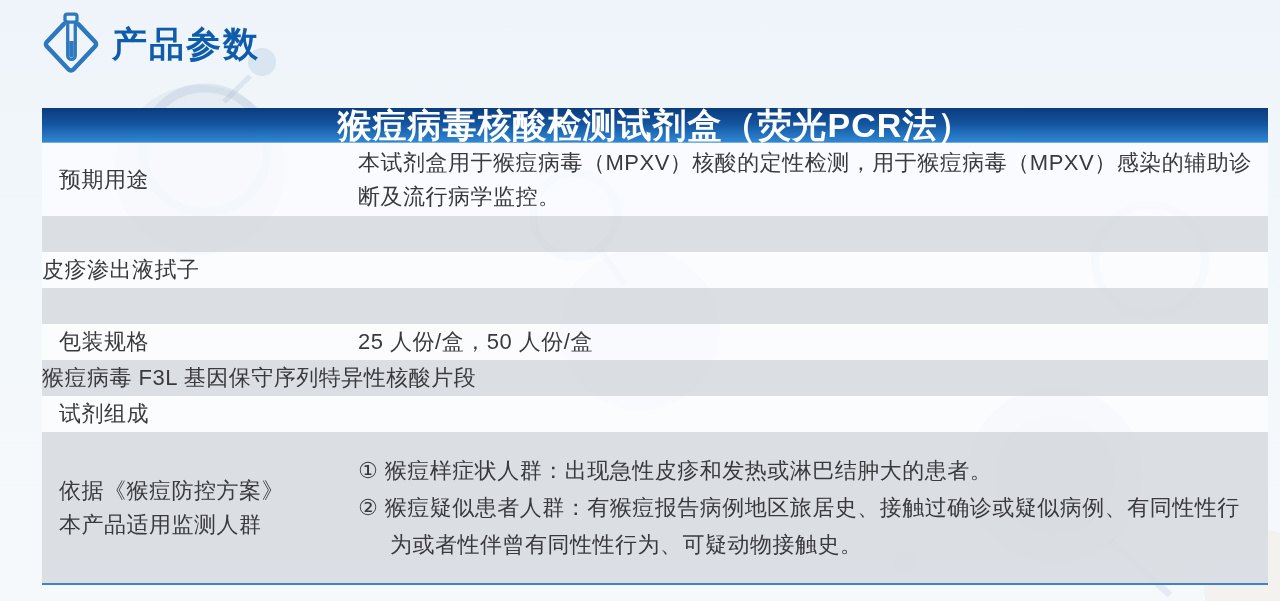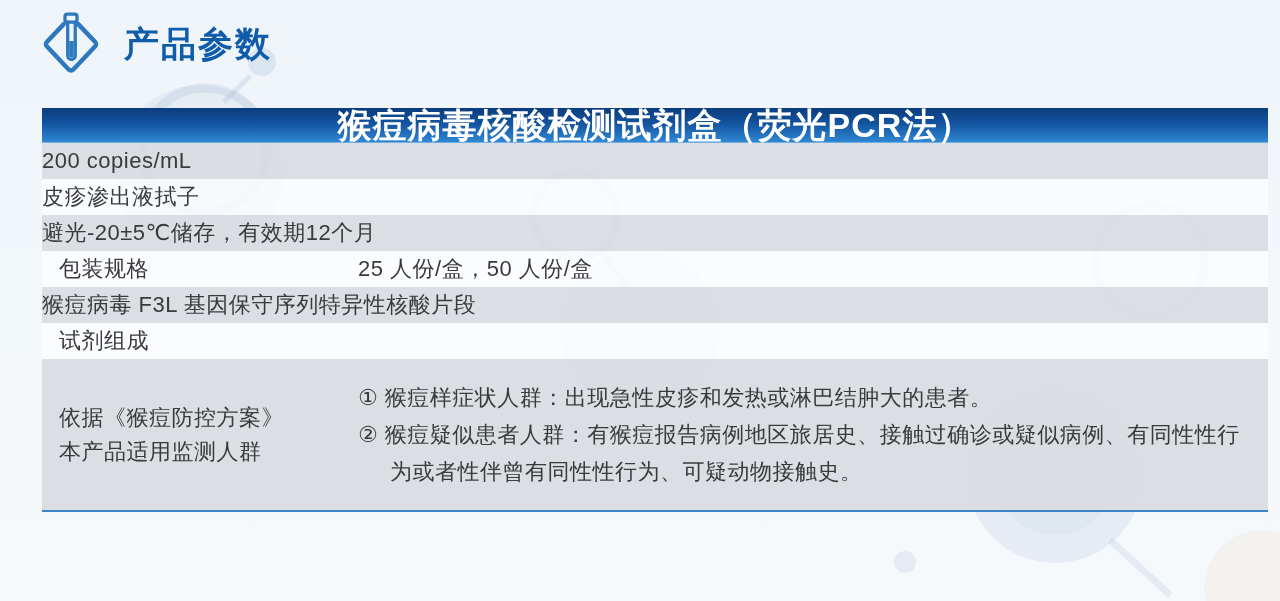--- a/index.html
+++ b/index.html
@@ -5,21 +5,21 @@
   html,body{margin:0;padding:0;}
   body{
     width:1280px;height:601px;position:relative;overflow:hidden;
     font-family:"Liberation Sans","DejaVu Sans",sans-serif;
     background:linear-gradient(180deg,#eef4f9 0%,#f3f8fb 55%,#f6f9fc 100%);
     color:#3a3a3c;
   }
   
   .watermark{position:absolute;inset:0;z-index:0;pointer-events:none;}
   
-  .page-heading{position:absolute;left:40px;top:12px;display:flex;align-items:center;gap:22px;z-index:2;}
+  .page-heading{position:absolute;left:40px;top:12px;display:flex;align-items:center;gap:10px;z-index:2;}
   .heading-icon{width:62px;height:64px;flex:0 0 auto;}
   .heading-title{
     font-size:35px;font-weight:bold;color:#0f5cab;letter-spacing:2px;
     line-height:64px;white-space:nowrap;
   }
   
   .spec-table{
     position:absolute;left:42px;top:108px;width:1226px;z-index:1;
     border-bottom:2px solid #3d85c6;
   }
@@ -73,31 +73,33 @@
     <path d="M30.2 30 h 4.6 v 14.6 a 2.3 2.3 0 0 1 -4.6 0 Z" fill="#2e78bd"></path>
   </svg>
   <div class="heading-title">产品参数</div>
 </div>
 
 <div class="spec-table">
   <div class="spec-title-bar">
     <span class="spec-title">猴痘病毒核酸检测试剂盒（荧光PCR法）</span>
   </div>
 
+  <div class="row plain r-intended">
+    <div class="cell-label">预期用途</div>
+    <div class="cell-value">本试剂盒用于猴痘病毒（MPXV）核酸的定性检测，用于猴痘病毒（MPXV）感染的辅助诊断及流行病学监控。</div>
+  </div>
 
   <div class="row alt r-std">
-    <div class="cell-value">200 copies/mL</div>
   </div>
 
   <div class="row plain r-std">
     <div class="cell-value">皮疹渗出液拭子</div>
   </div>
 
   <div class="row alt r-std">
-    <div class="cell-value">避光-20±5℃储存，有效期12个月</div>
   </div>
 
   <div class="row plain r-std">
     <div class="cell-label">包装规格</div>
     <div class="cell-value">25 人份/盒，50 人份/盒</div>
   </div>
 
   <div class="row alt r-std">
     <div class="cell-value">猴痘病毒 F3L 基因保守序列特异性核酸片段</div>
   </div>

